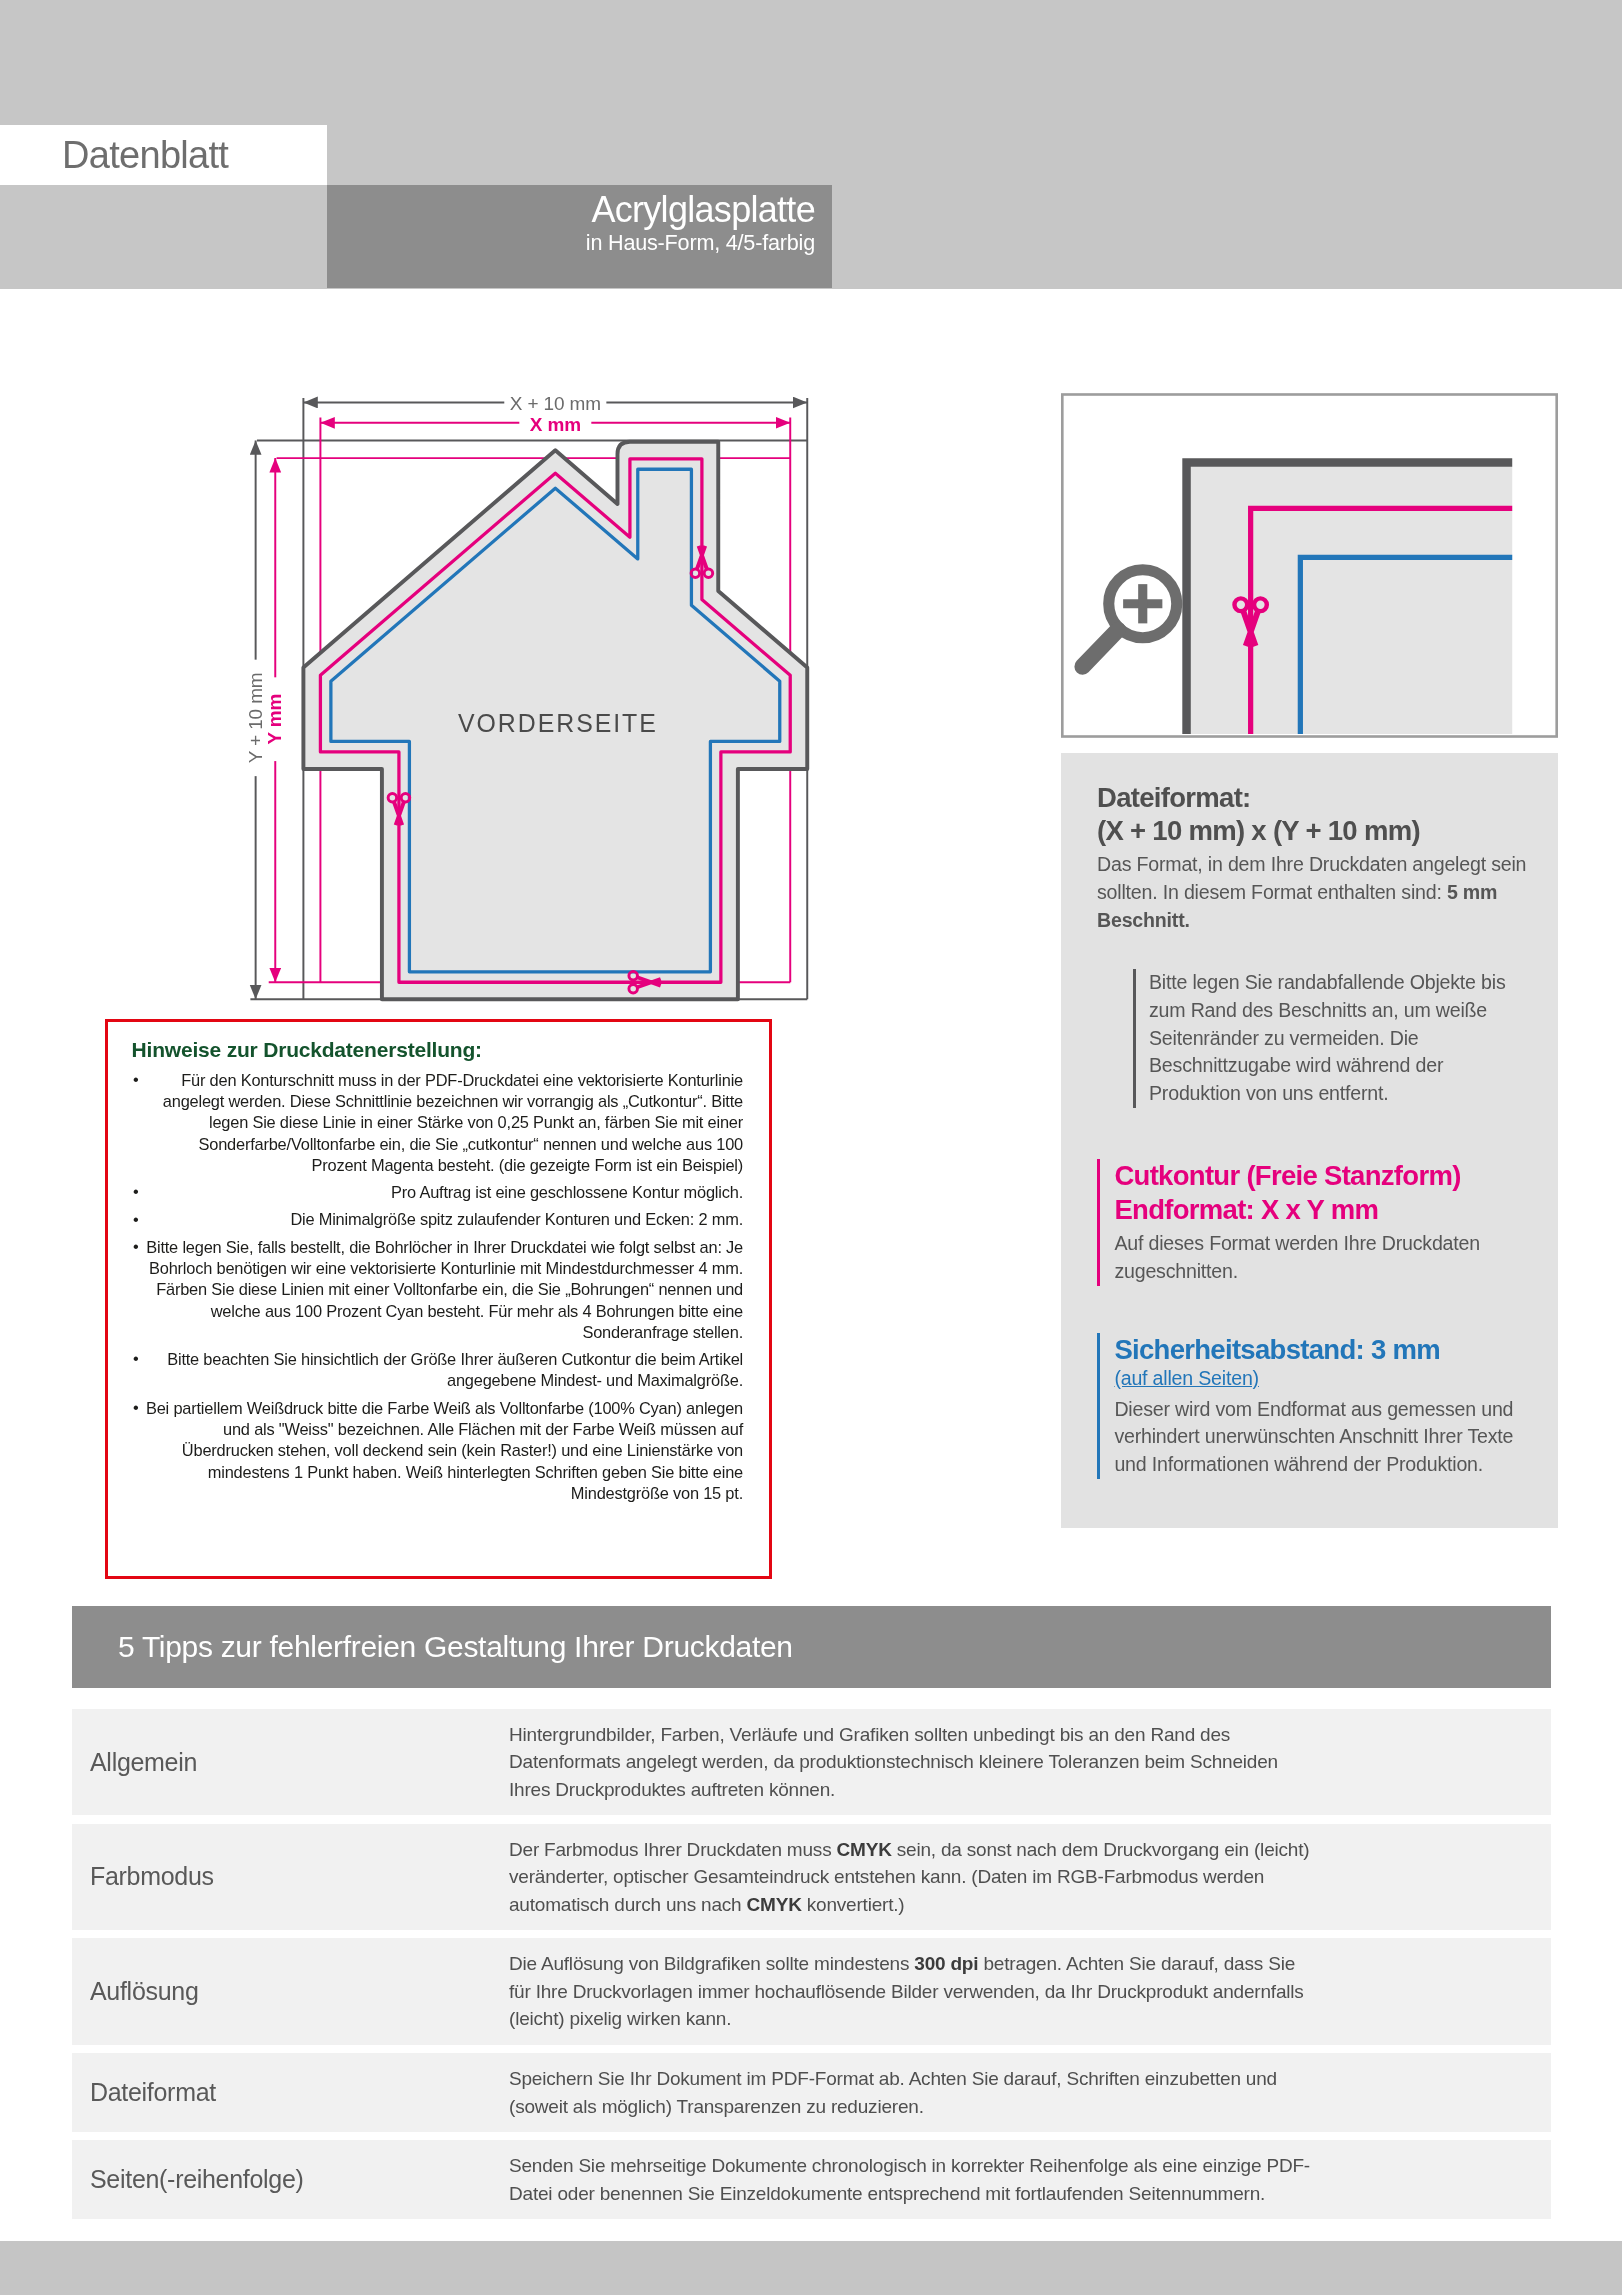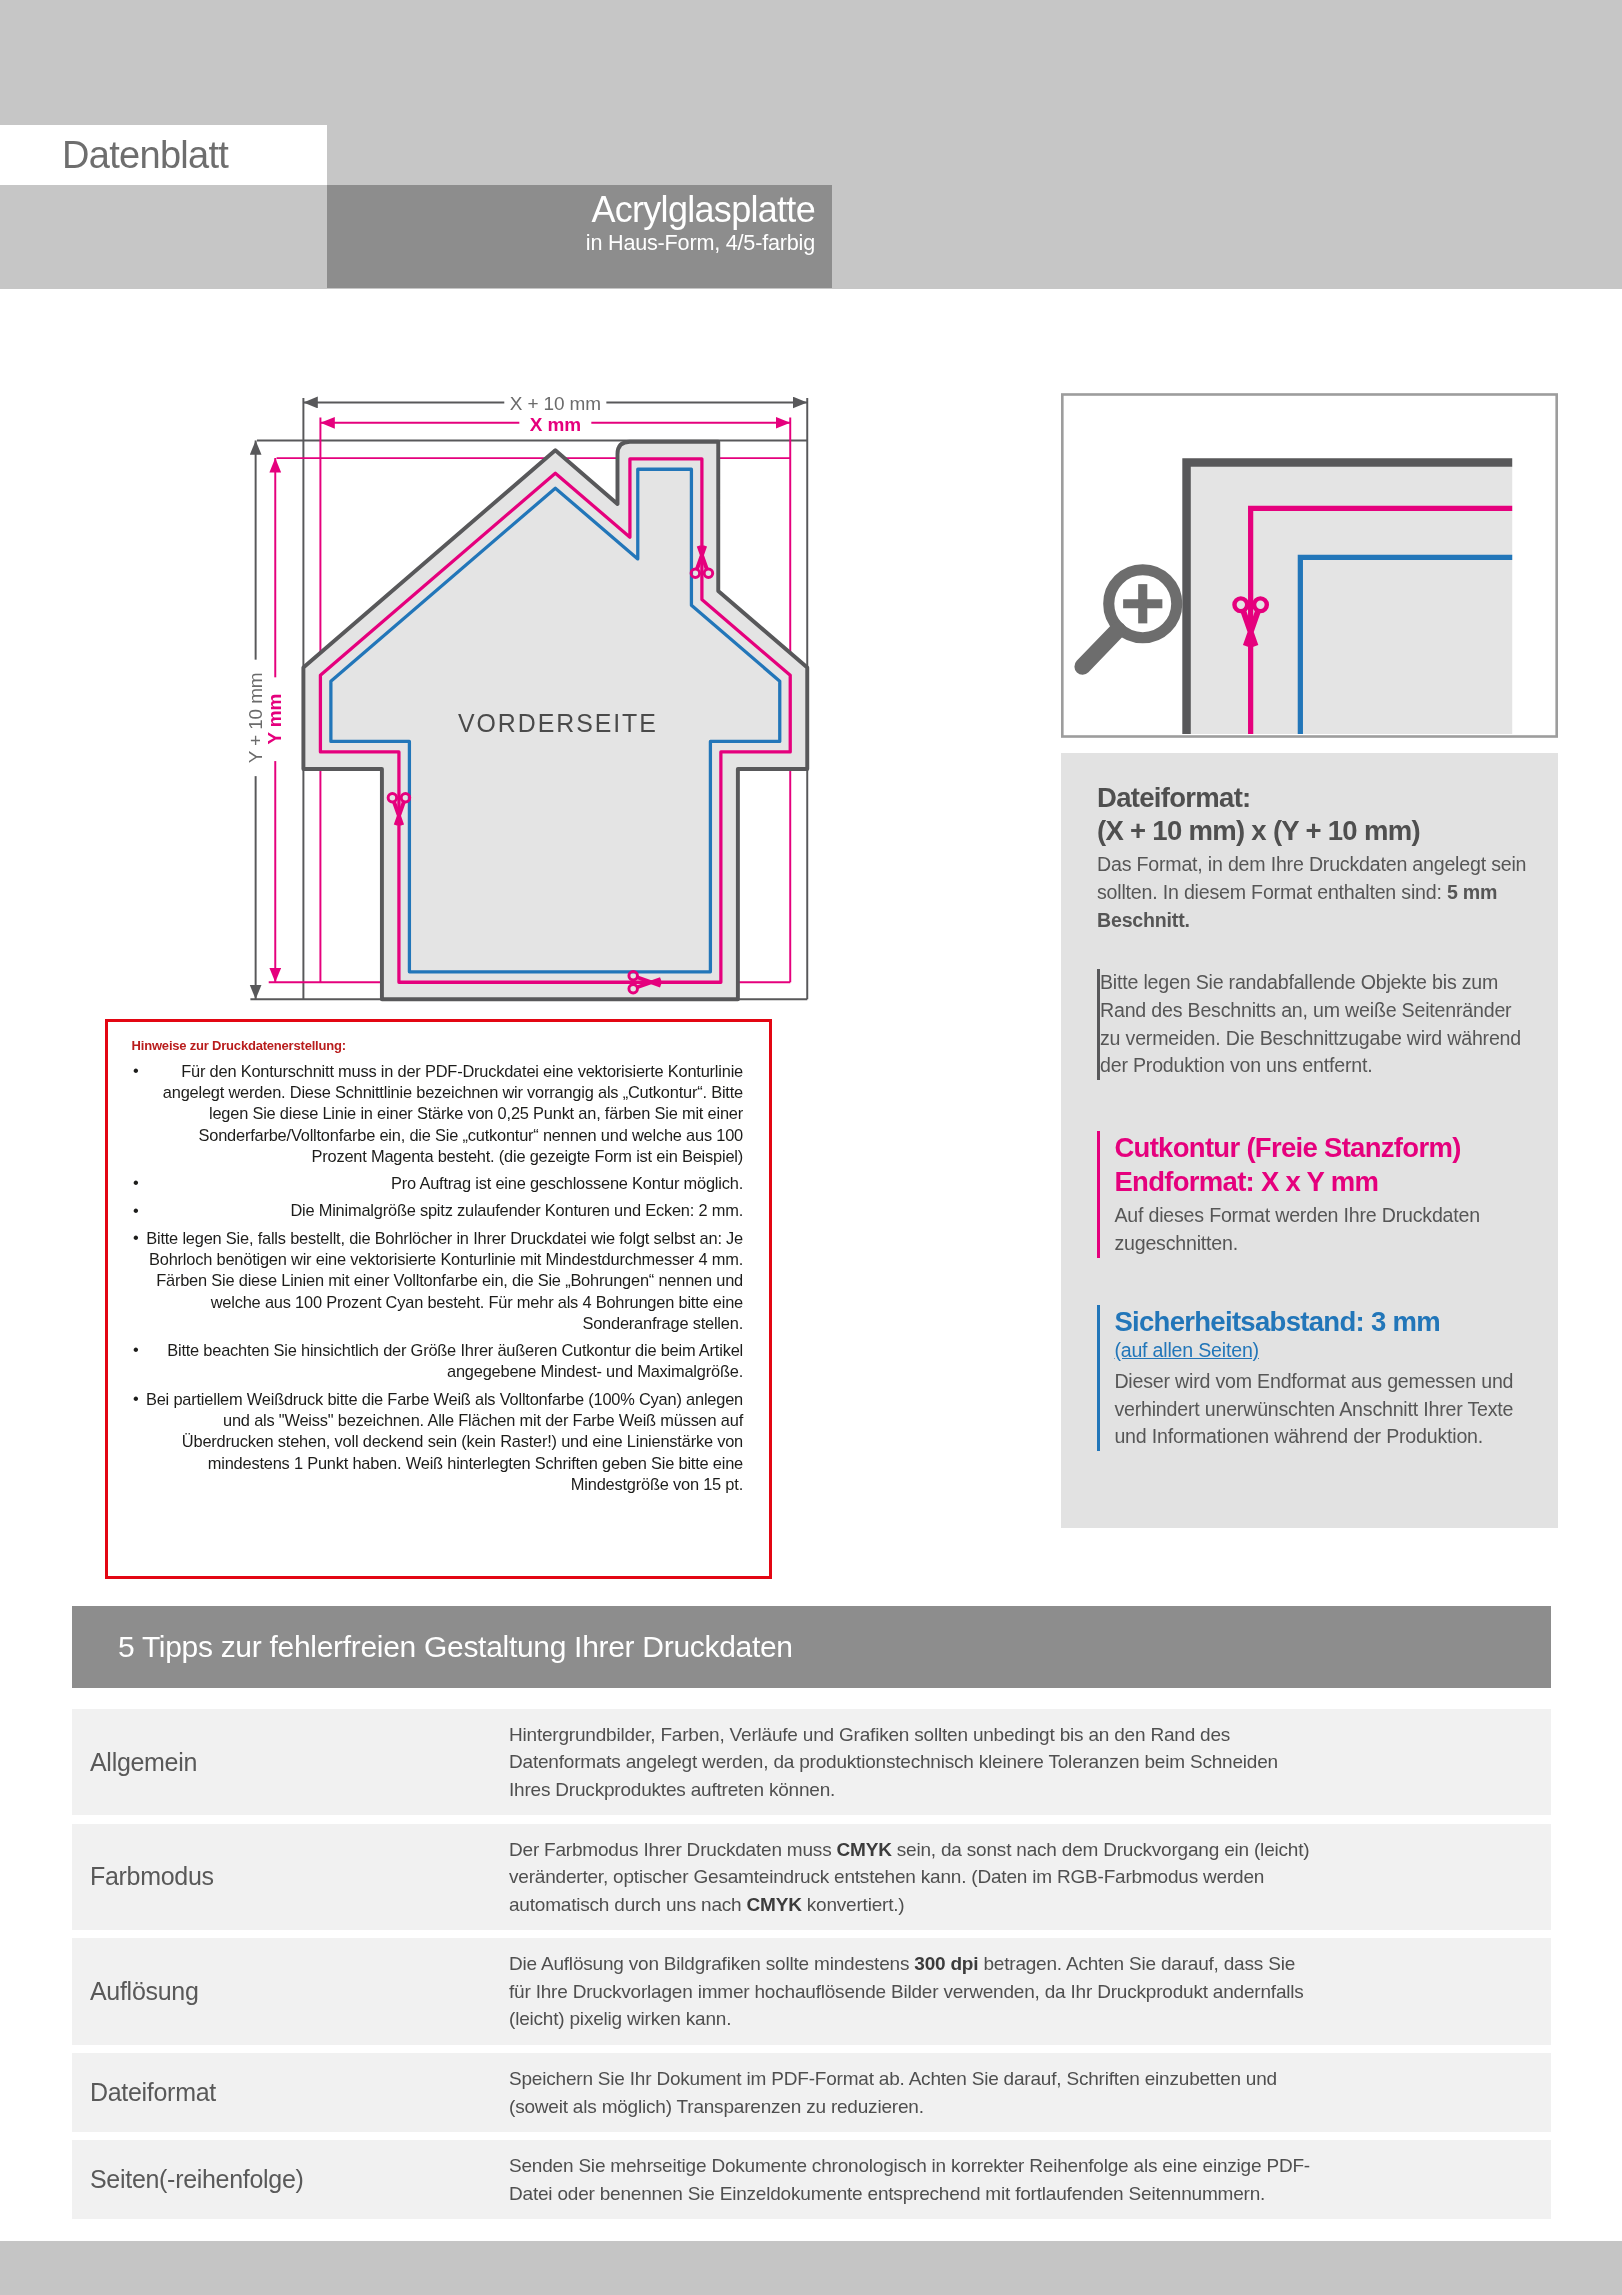--- a/index.html
+++ b/index.html
@@ -15,33 +15,33 @@
                text-align:right;box-sizing:border-box;padding:3.9px 17px 0 0;}
   .product-bar .t1{display:block;font-size:36px;color:#ffffff;line-height:1.15;letter-spacing:-0.7px;}
   .product-bar .t2{display:block;font-size:21.6px;color:#ffffff;line-height:1.2;}
 
   
   .diagram{position:absolute;left:236px;top:373px;width:602px;height:661px;}
 
   
   .notes-box{position:absolute;left:105px;top:1019px;width:667px;height:560px;box-sizing:border-box;
              border:3.3px solid #e30613;background:#ffffff;padding:15.7px 26px 13px 23.6px;}
-  .notes-box h3{margin:0 0 7.9px 0;font-size:13px;color:#b91c1c;}
+  .notes-box h3{margin:0 0 7.9px 0;font-size:21px;color:#14532d;}
   .notes-box ul{margin:0;padding:0;list-style:none;}
   .notes-box li{position:relative;font-size:16.4px;line-height:1.3;color:#1d1d1b;
                 padding-left:13px;margin-bottom:5.9px;text-align:right;}
   .notes-box li::before{content:"\2022";position:absolute;left:1.3px;top:-0.7px;color:#1d1d1b;}
 
   
   .detail-box{position:absolute;left:1061px;top:393px;width:497px;height:345px;}
   .info-panel{position:absolute;left:1061px;top:753px;width:497px;height:775px;background:#e2e2e2;
               box-sizing:border-box;padding:27.5px 29.4px 0 36px;color:#565656;}
   .info-panel h2{margin:0;font-size:27.5px;line-height:1.22;color:#4f4f4f;letter-spacing:-0.7px;}
   .info-panel p{margin:3.9px 0 0 0;font-size:19.6px;line-height:1.42;}
-  .info-panel .note{border-left:3.3px solid #58585a;margin-top:34px;}
+  .info-panel .note{border-left:3.3px solid #58585a;padding-left:13px;margin-top:34px;margin-left:36px;}
   .info-panel .note p{margin:0;}
   .sect-cut{border-left:3.9px solid #e5007d;padding-left:14.4px;margin-top:51px;}
   .sect-cut h2{color:#e5007d;}
   .sect-safe{border-left:3.9px solid #2276b9;padding-left:14.4px;margin-top:47px;}
   .sect-safe h2{color:#2276b9;}
   .sect-safe .sub{margin:0;font-size:19.6px;color:#2276b9;line-height:1.3;text-decoration:underline;}
 
   
   .tips-bar{position:absolute;left:72px;top:1606px;width:1479px;height:82px;background:#8d8d8d;
             display:flex;align-items:center;}

